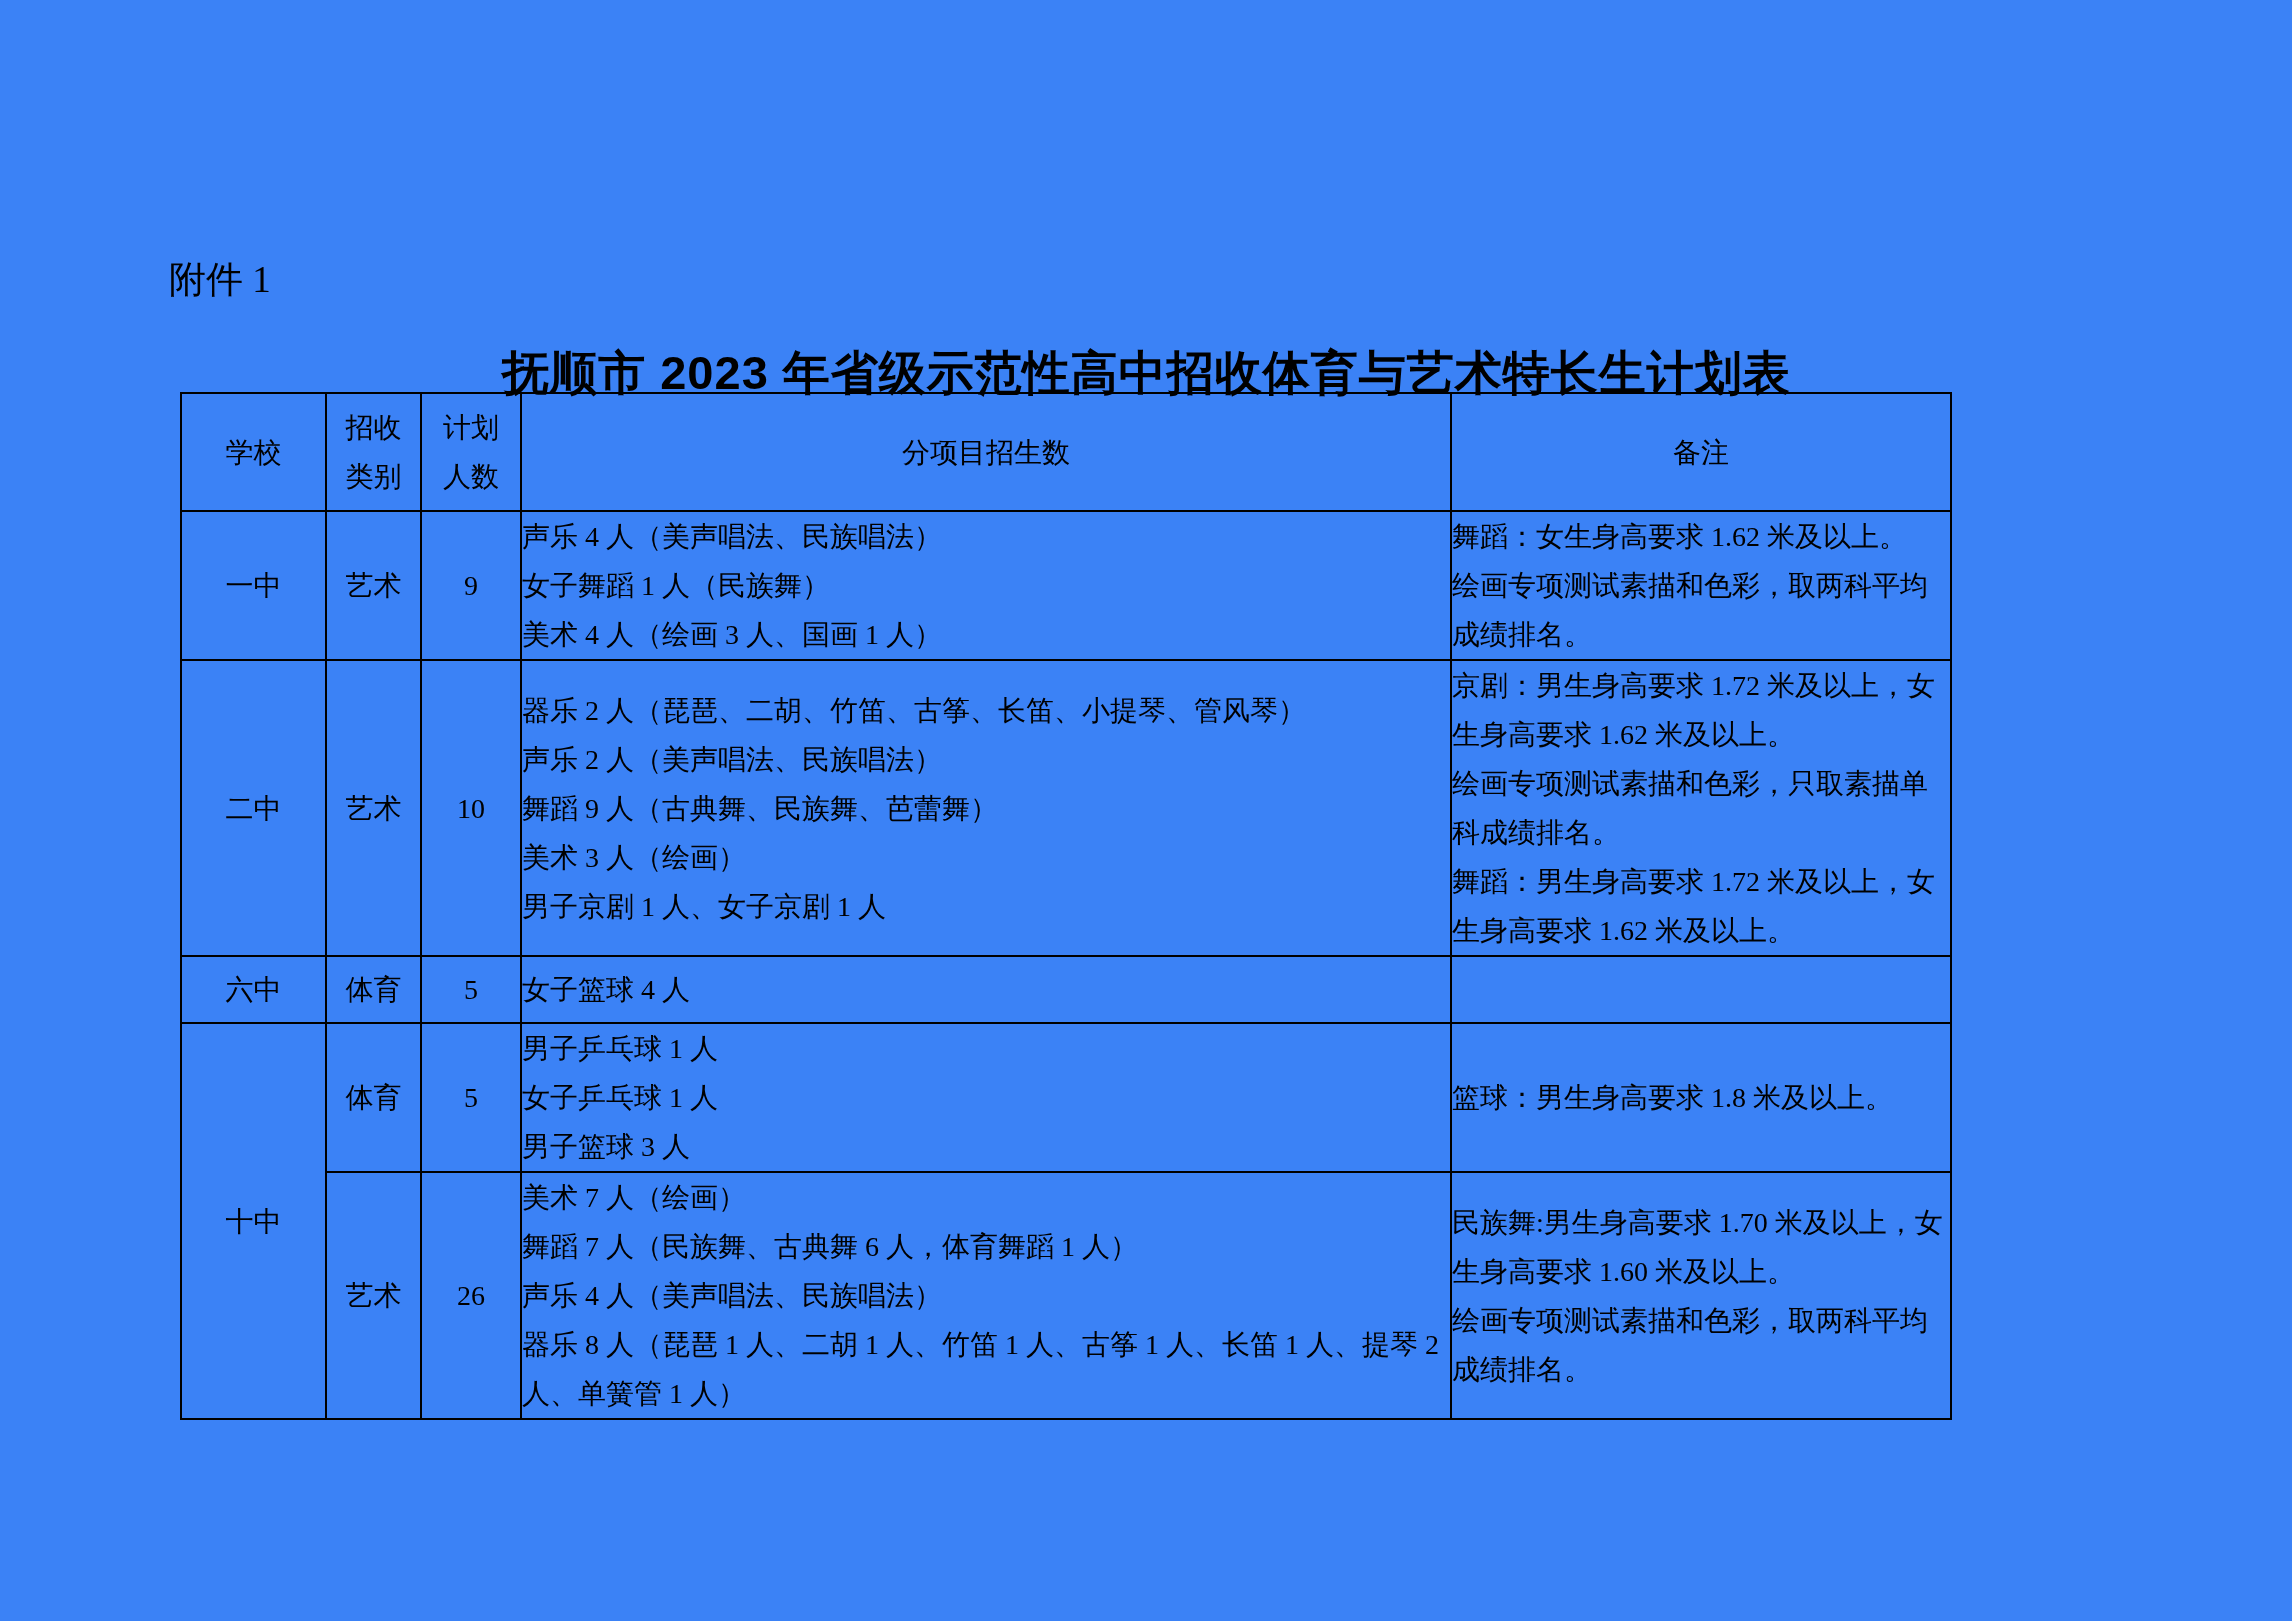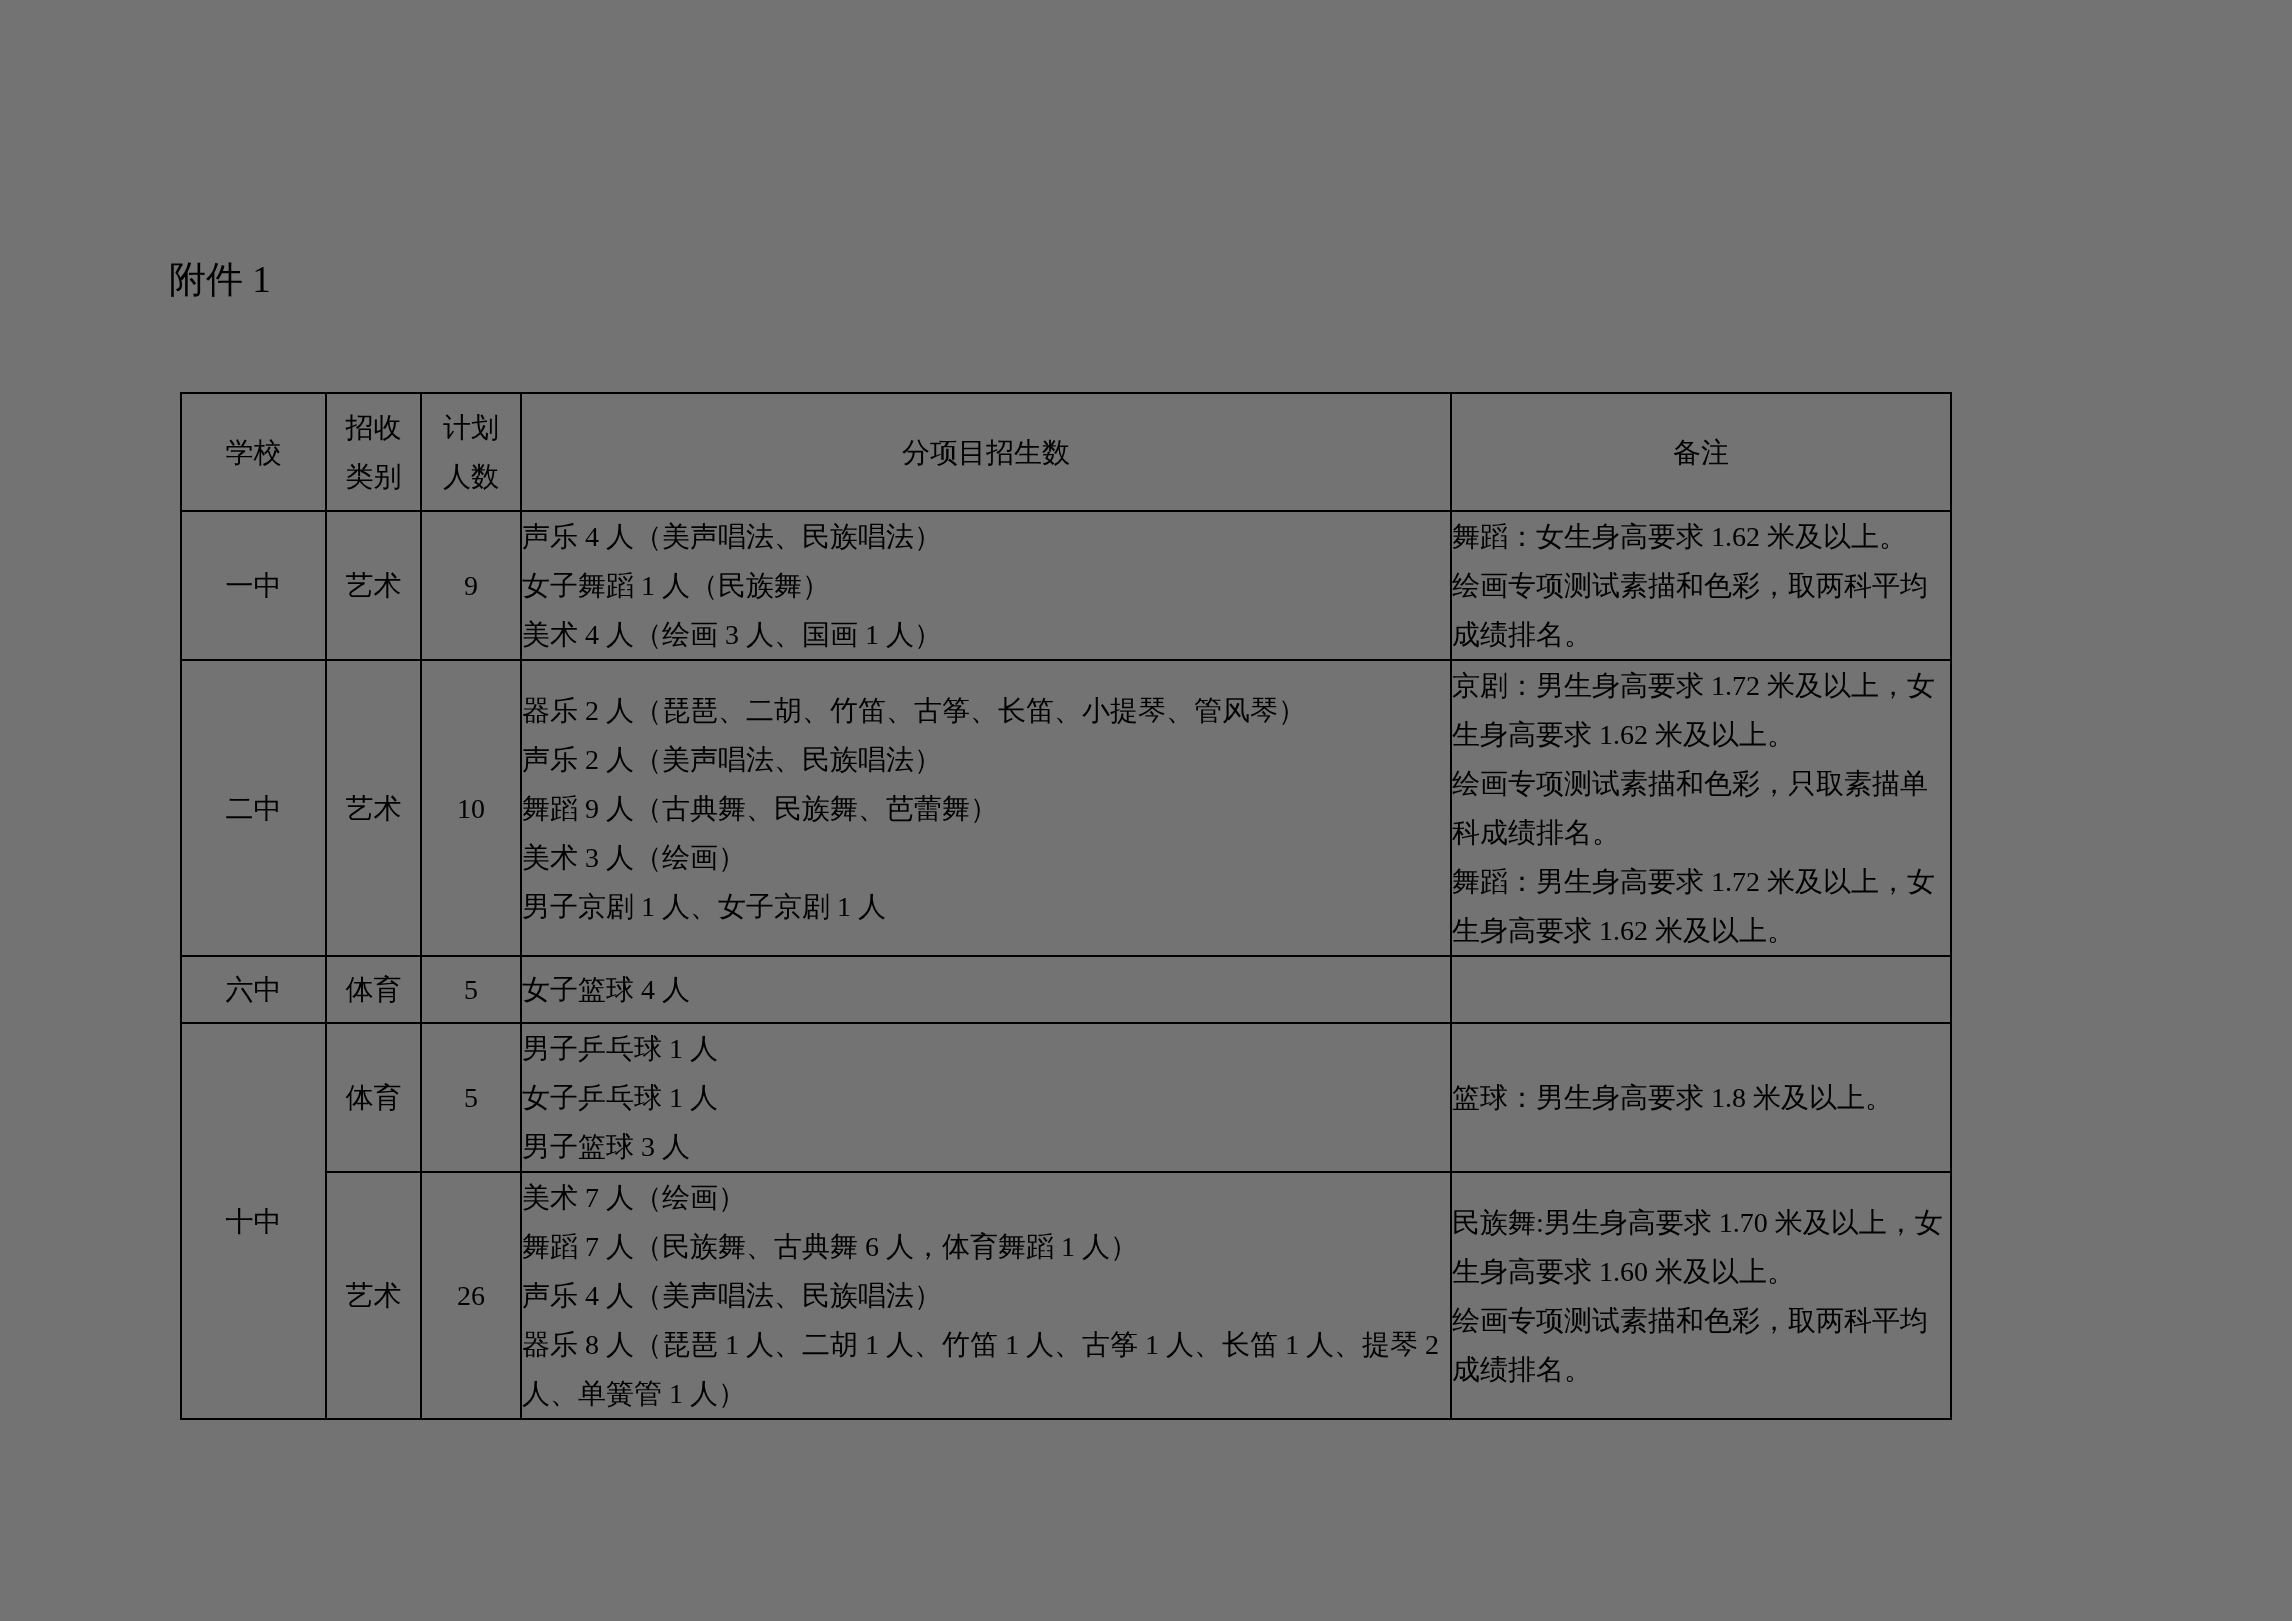--- a/index.html
+++ b/index.html
@@ -1,21 +1,21 @@
 <!DOCTYPE html>
 <html><head>
 <meta charset="utf-8">
 <style>
   * { box-sizing: border-box; }
   html, body { margin: 0; padding: 0; background: #ffffff; }
   .page {
     position: relative;
     width: 2293px;
     height: 1621px;
-    background: #737373;
+    background: #3b82f6;
     color: #000000;
     font-family: "Liberation Serif", "DejaVu Serif", serif;
     overflow: hidden;
   }
   .attachment {
     position: absolute;
     left: 169px;
     top: 258px;
     font-size: 37px;
     line-height: 1.2;
@@ -72,20 +72,21 @@
   .lh48 { line-height: 47px; }
   .lh42 { line-height: 41px; }
 </style>
 </head>
 <body>
 
 <div class="page">
 
   <div class="attachment">附件 1</div>
 
+  <div class="title">抚顺市 2023 年省级示范性高中招收体育与艺术特长生计划表</div>
 
   <table class="plan-table">
     <colgroup>
       <col class="col-school">
       <col class="col-category">
       <col class="col-plan">
       <col class="col-projects">
       <col class="col-remarks">
     </colgroup>
 

